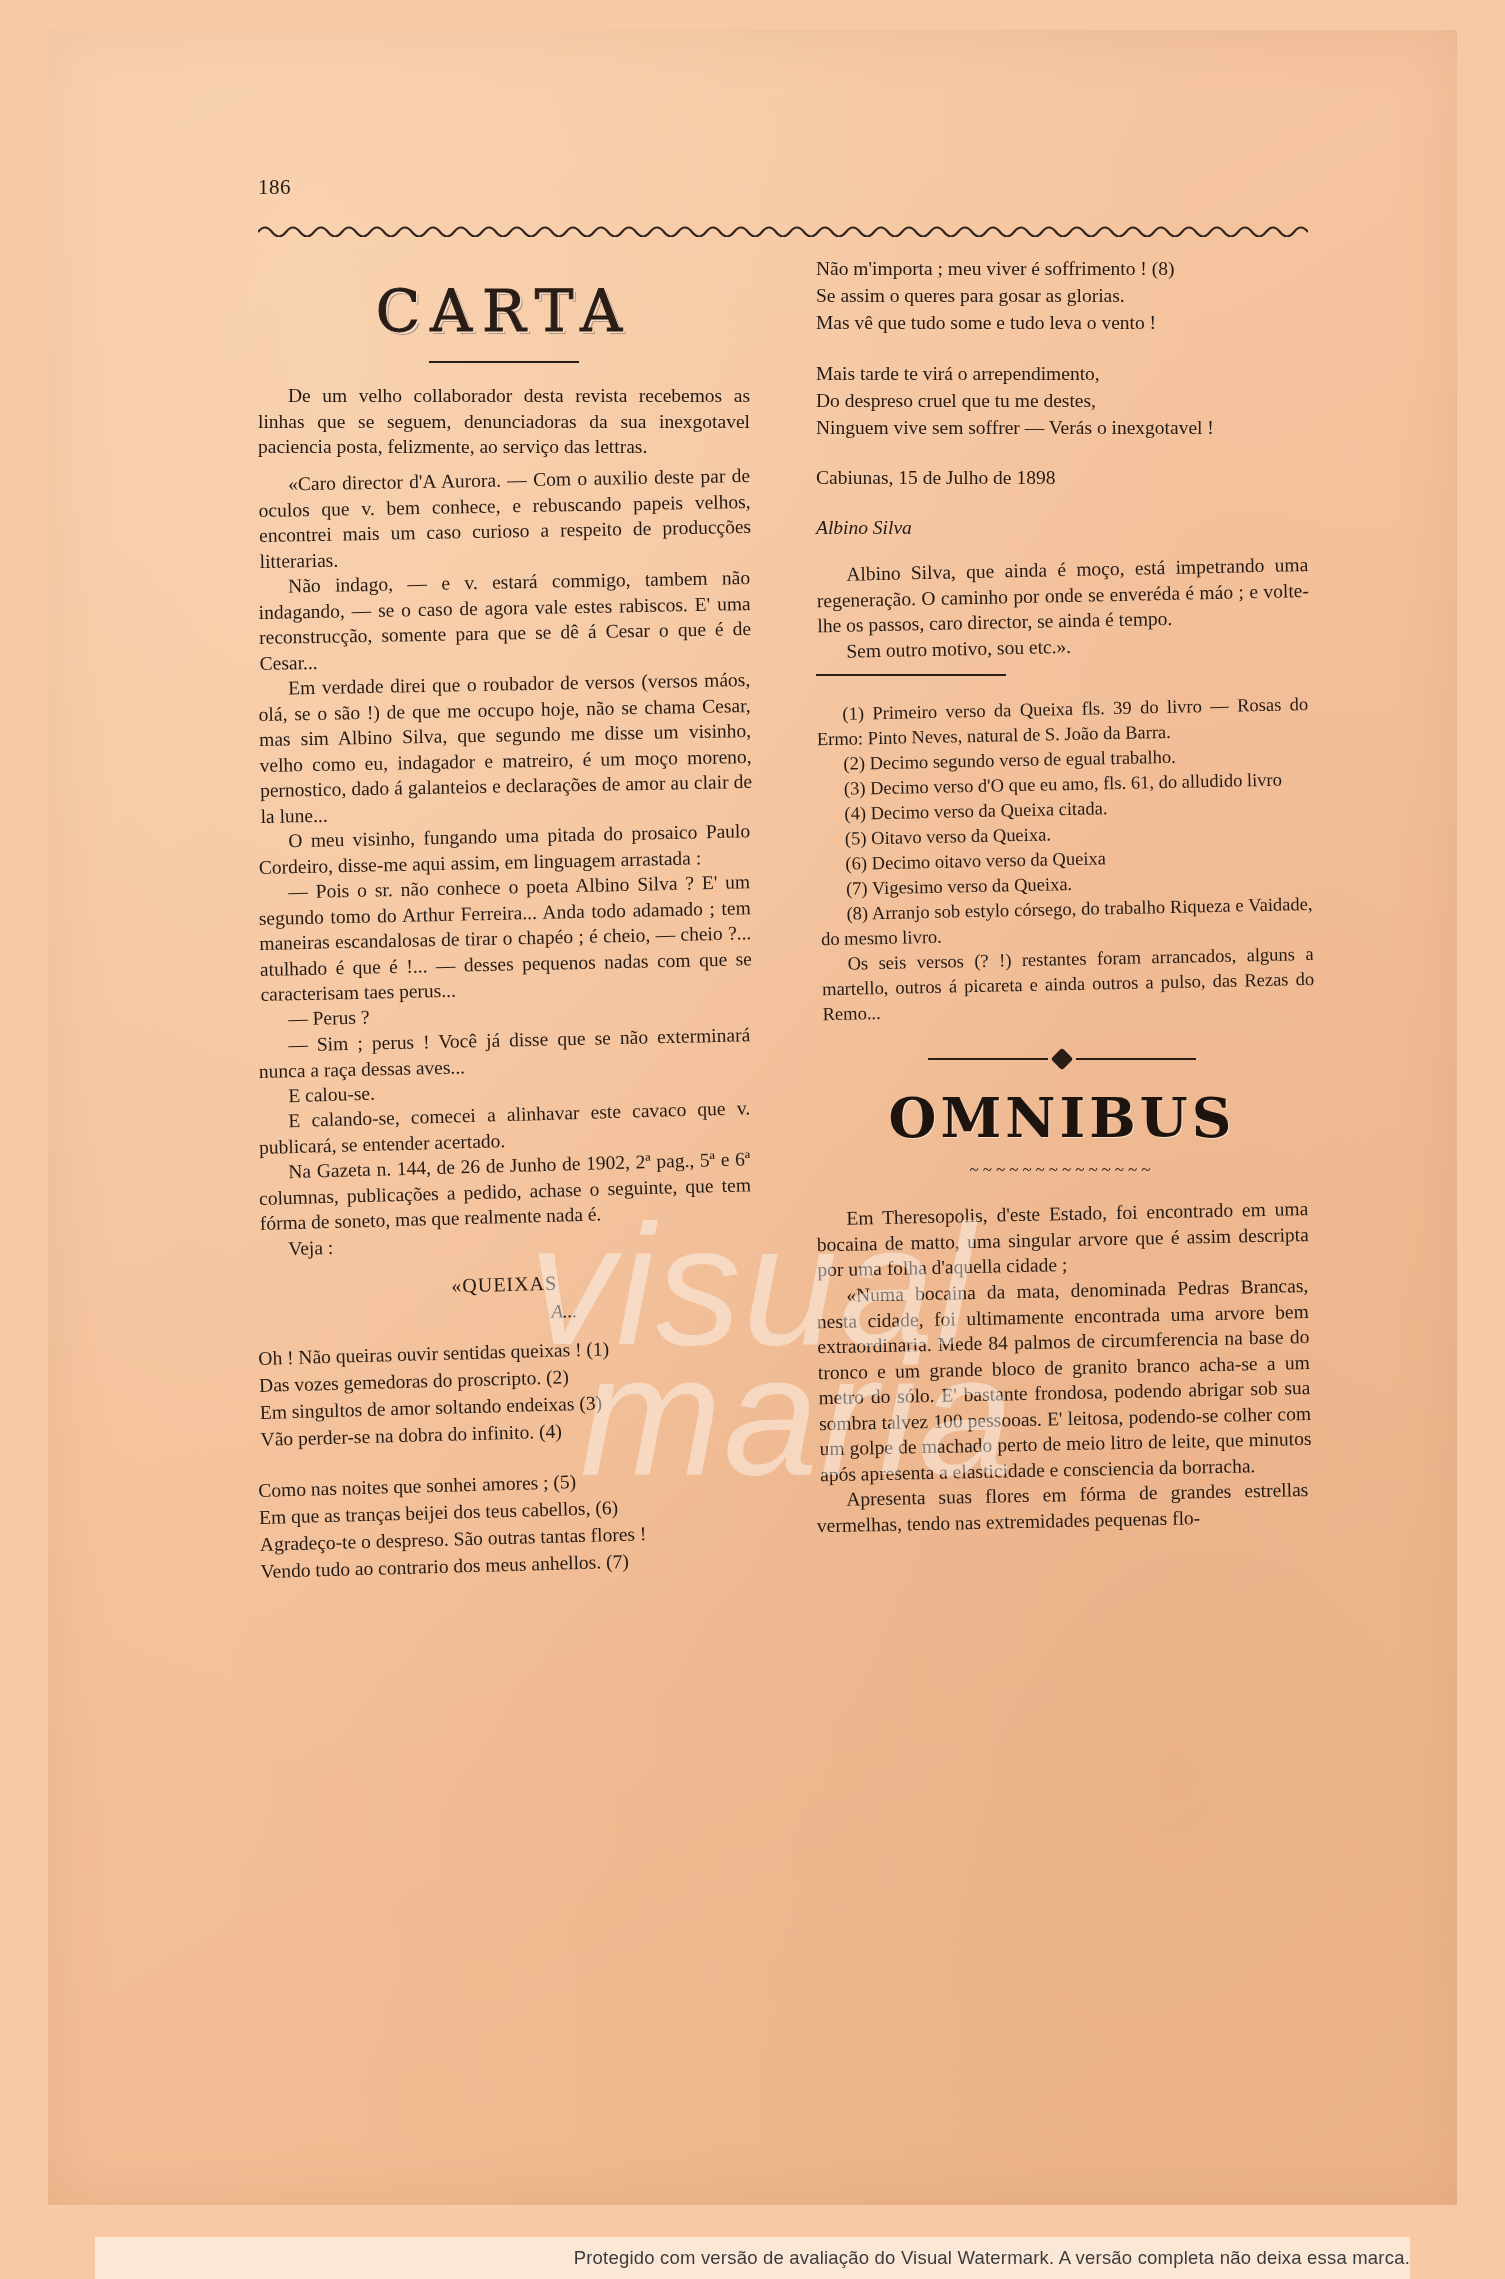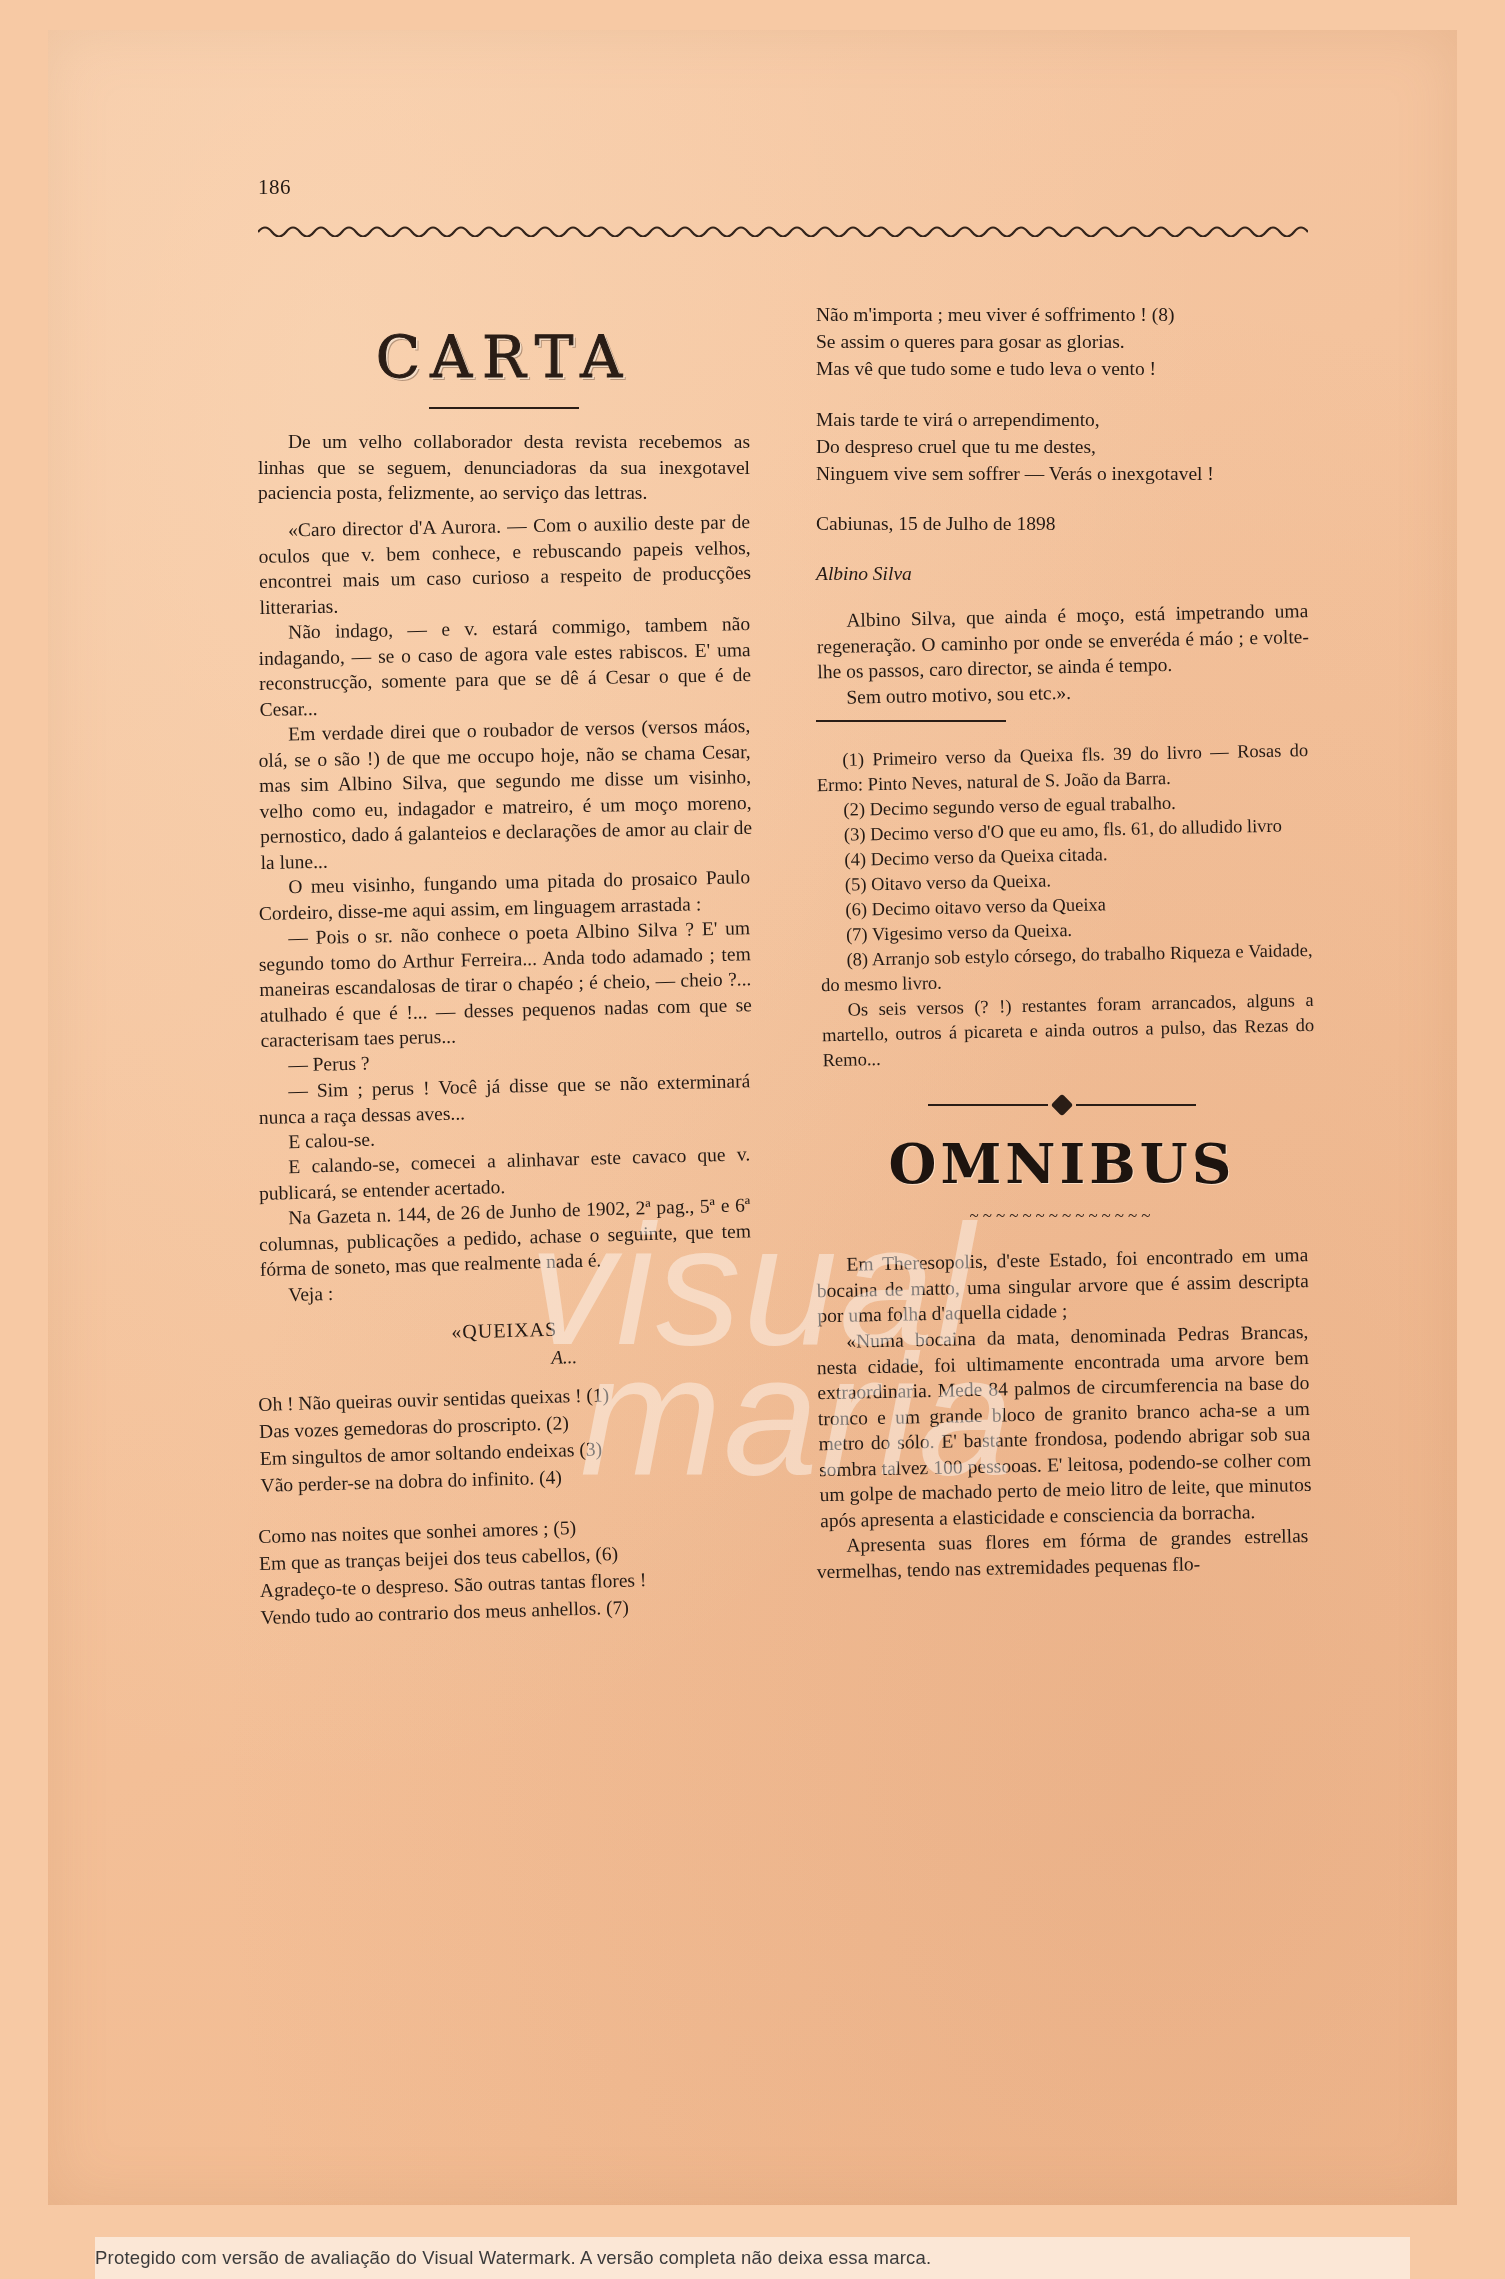--- a/index.html
+++ b/index.html
@@ -72,21 +72,20 @@
   .wavyRule svg { display: block; }
 
   
   .cols {
     display: flex;
     margin-top: 18px;
   }
   .col {
     width: 492px;
     position: relative;
-    margin-top: 46px;
   }
   .colGap { width: 66px; }
 
   p, div.ln {
     margin: 0;
     font-size: 19.5px;
     line-height: 25.5px;
     text-align: justify;
   }
   .ind { text-indent: 30px; }
@@ -214,21 +213,21 @@
     left: 95px;
     bottom: 0;
     width: 1315px;
     height: 42px;
     background: rgba(255,255,255,0.55);
     color: #3b3b3b;
     font-family: "Liberation Sans", sans-serif;
     font-size: 18.5px;
     display: flex;
     align-items: center;
-    justify-content: flex-start;
+    justify-content: flex-end;
     letter-spacing: 0.2px;
   }
 </style>
 </head>
 <body>
 
 <div id="page">
   <div class="paperTexture"></div>
 
   <div id="content">

